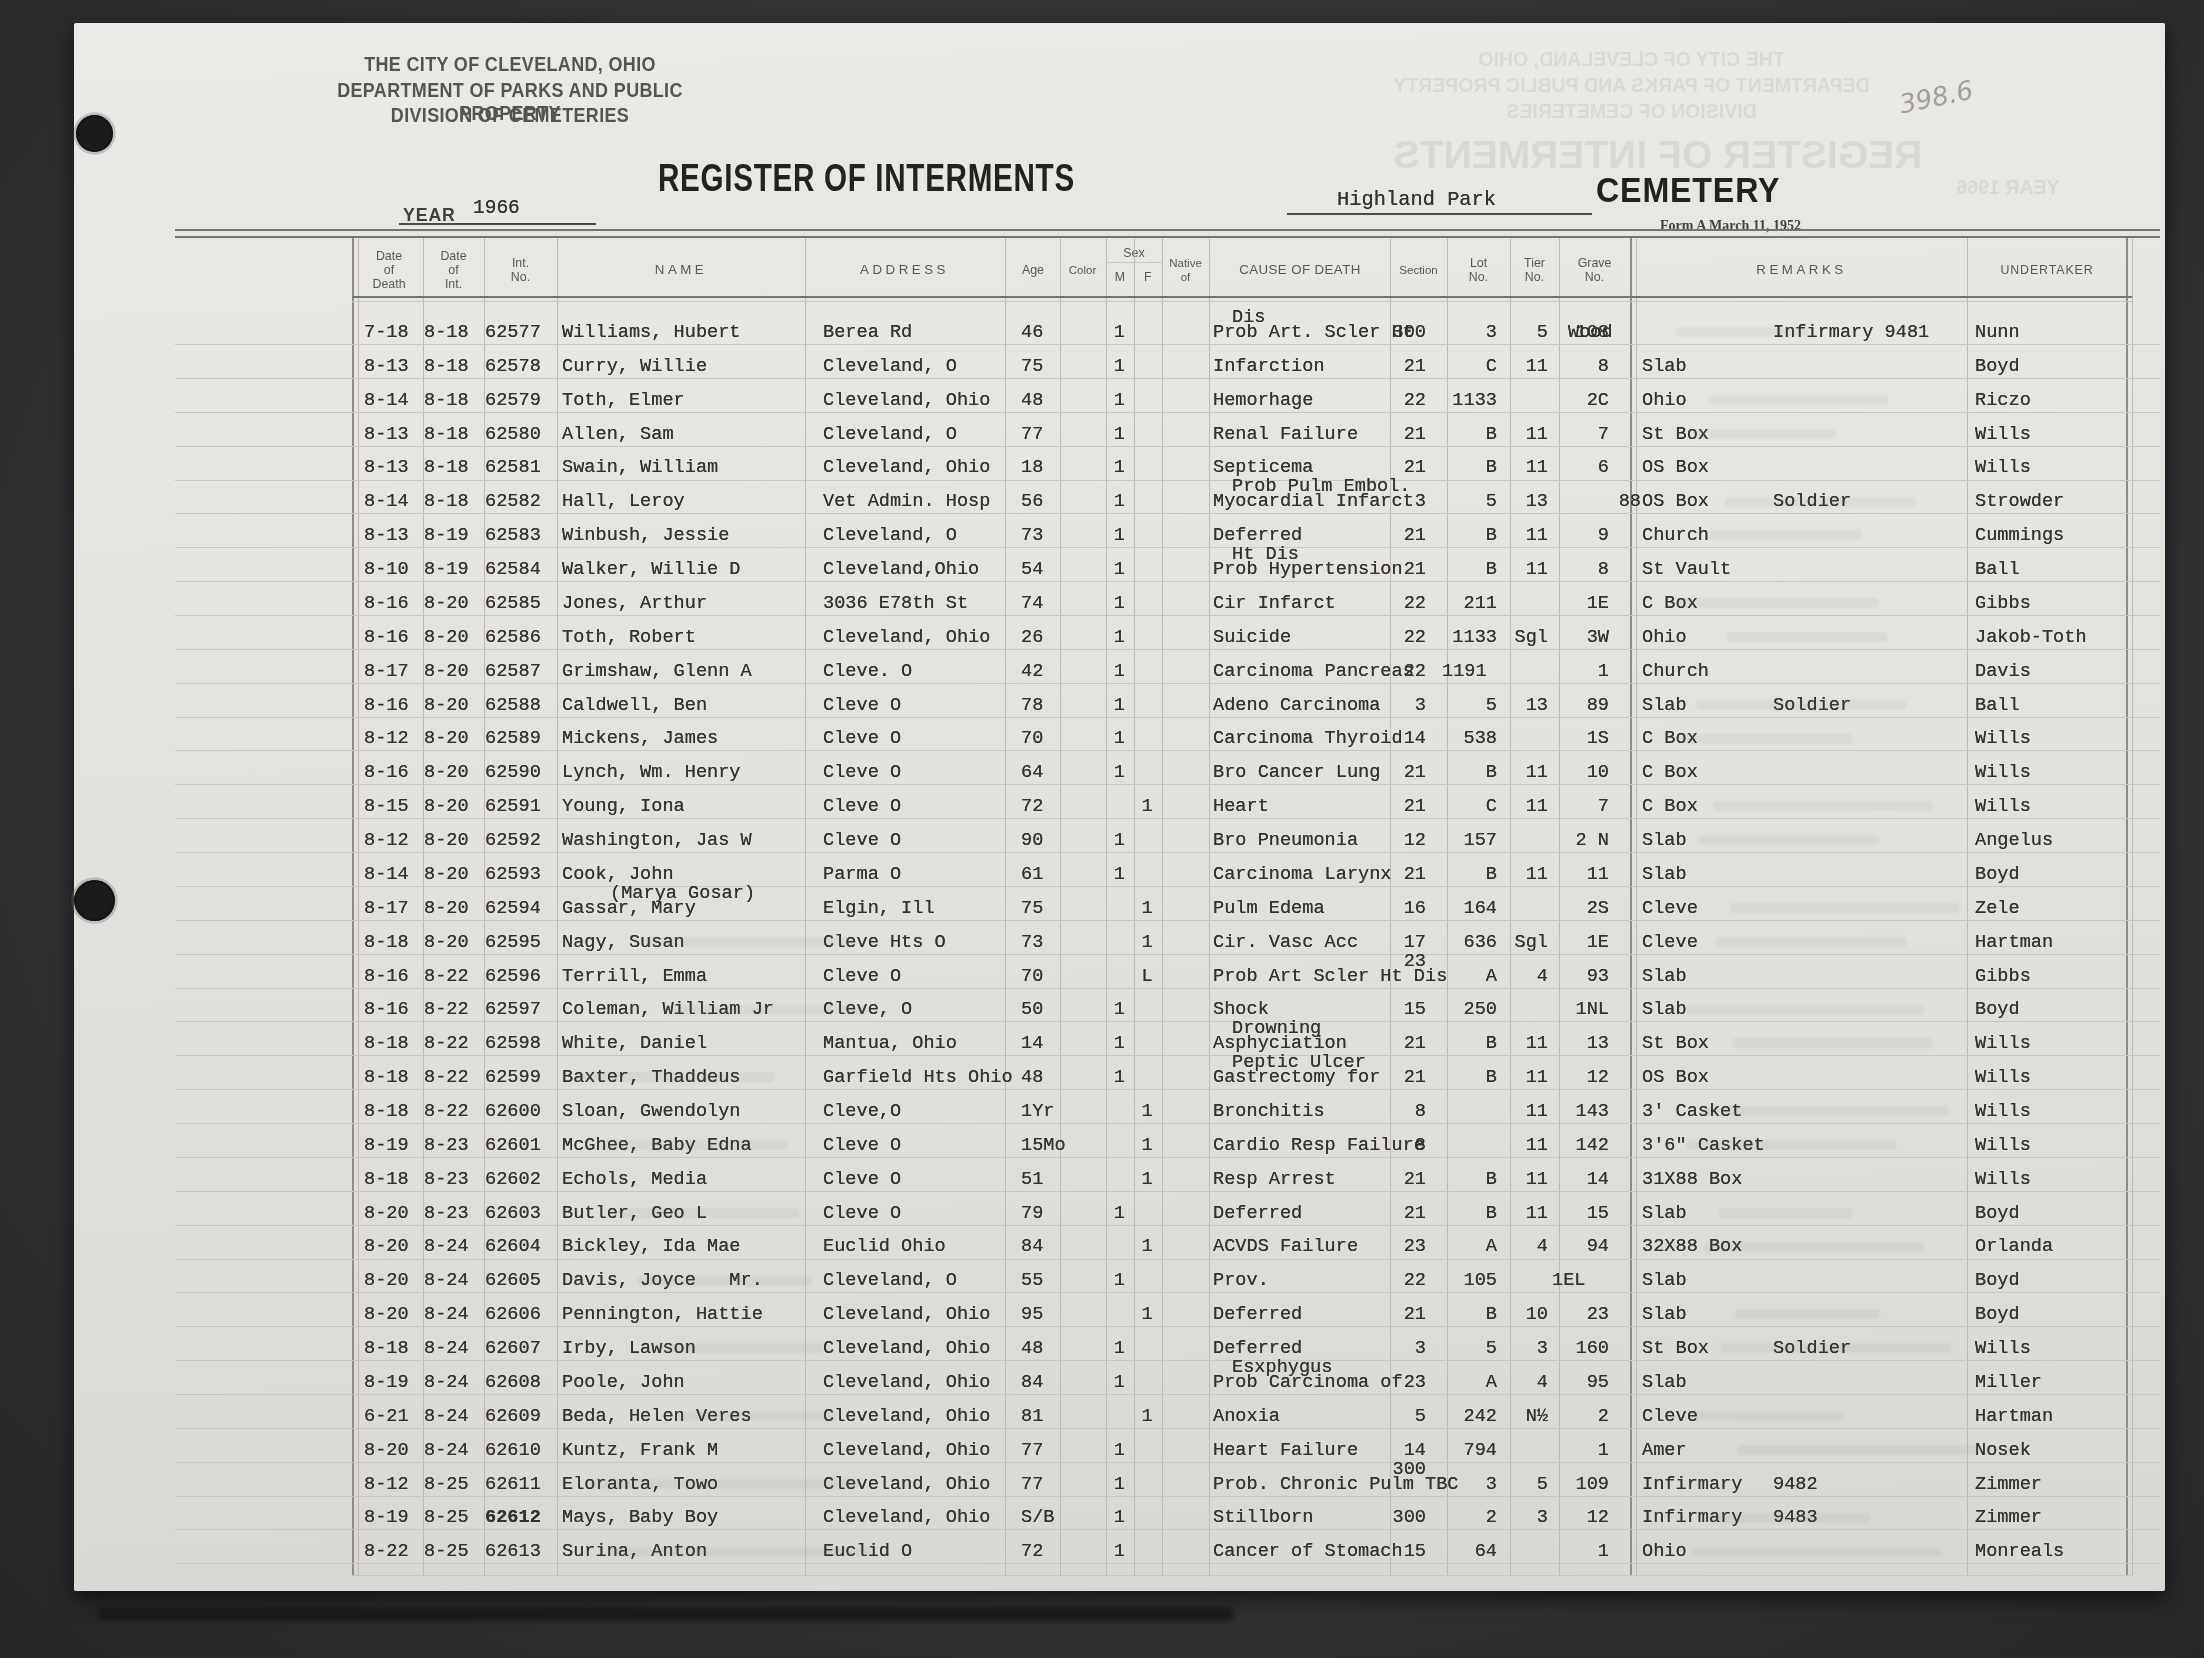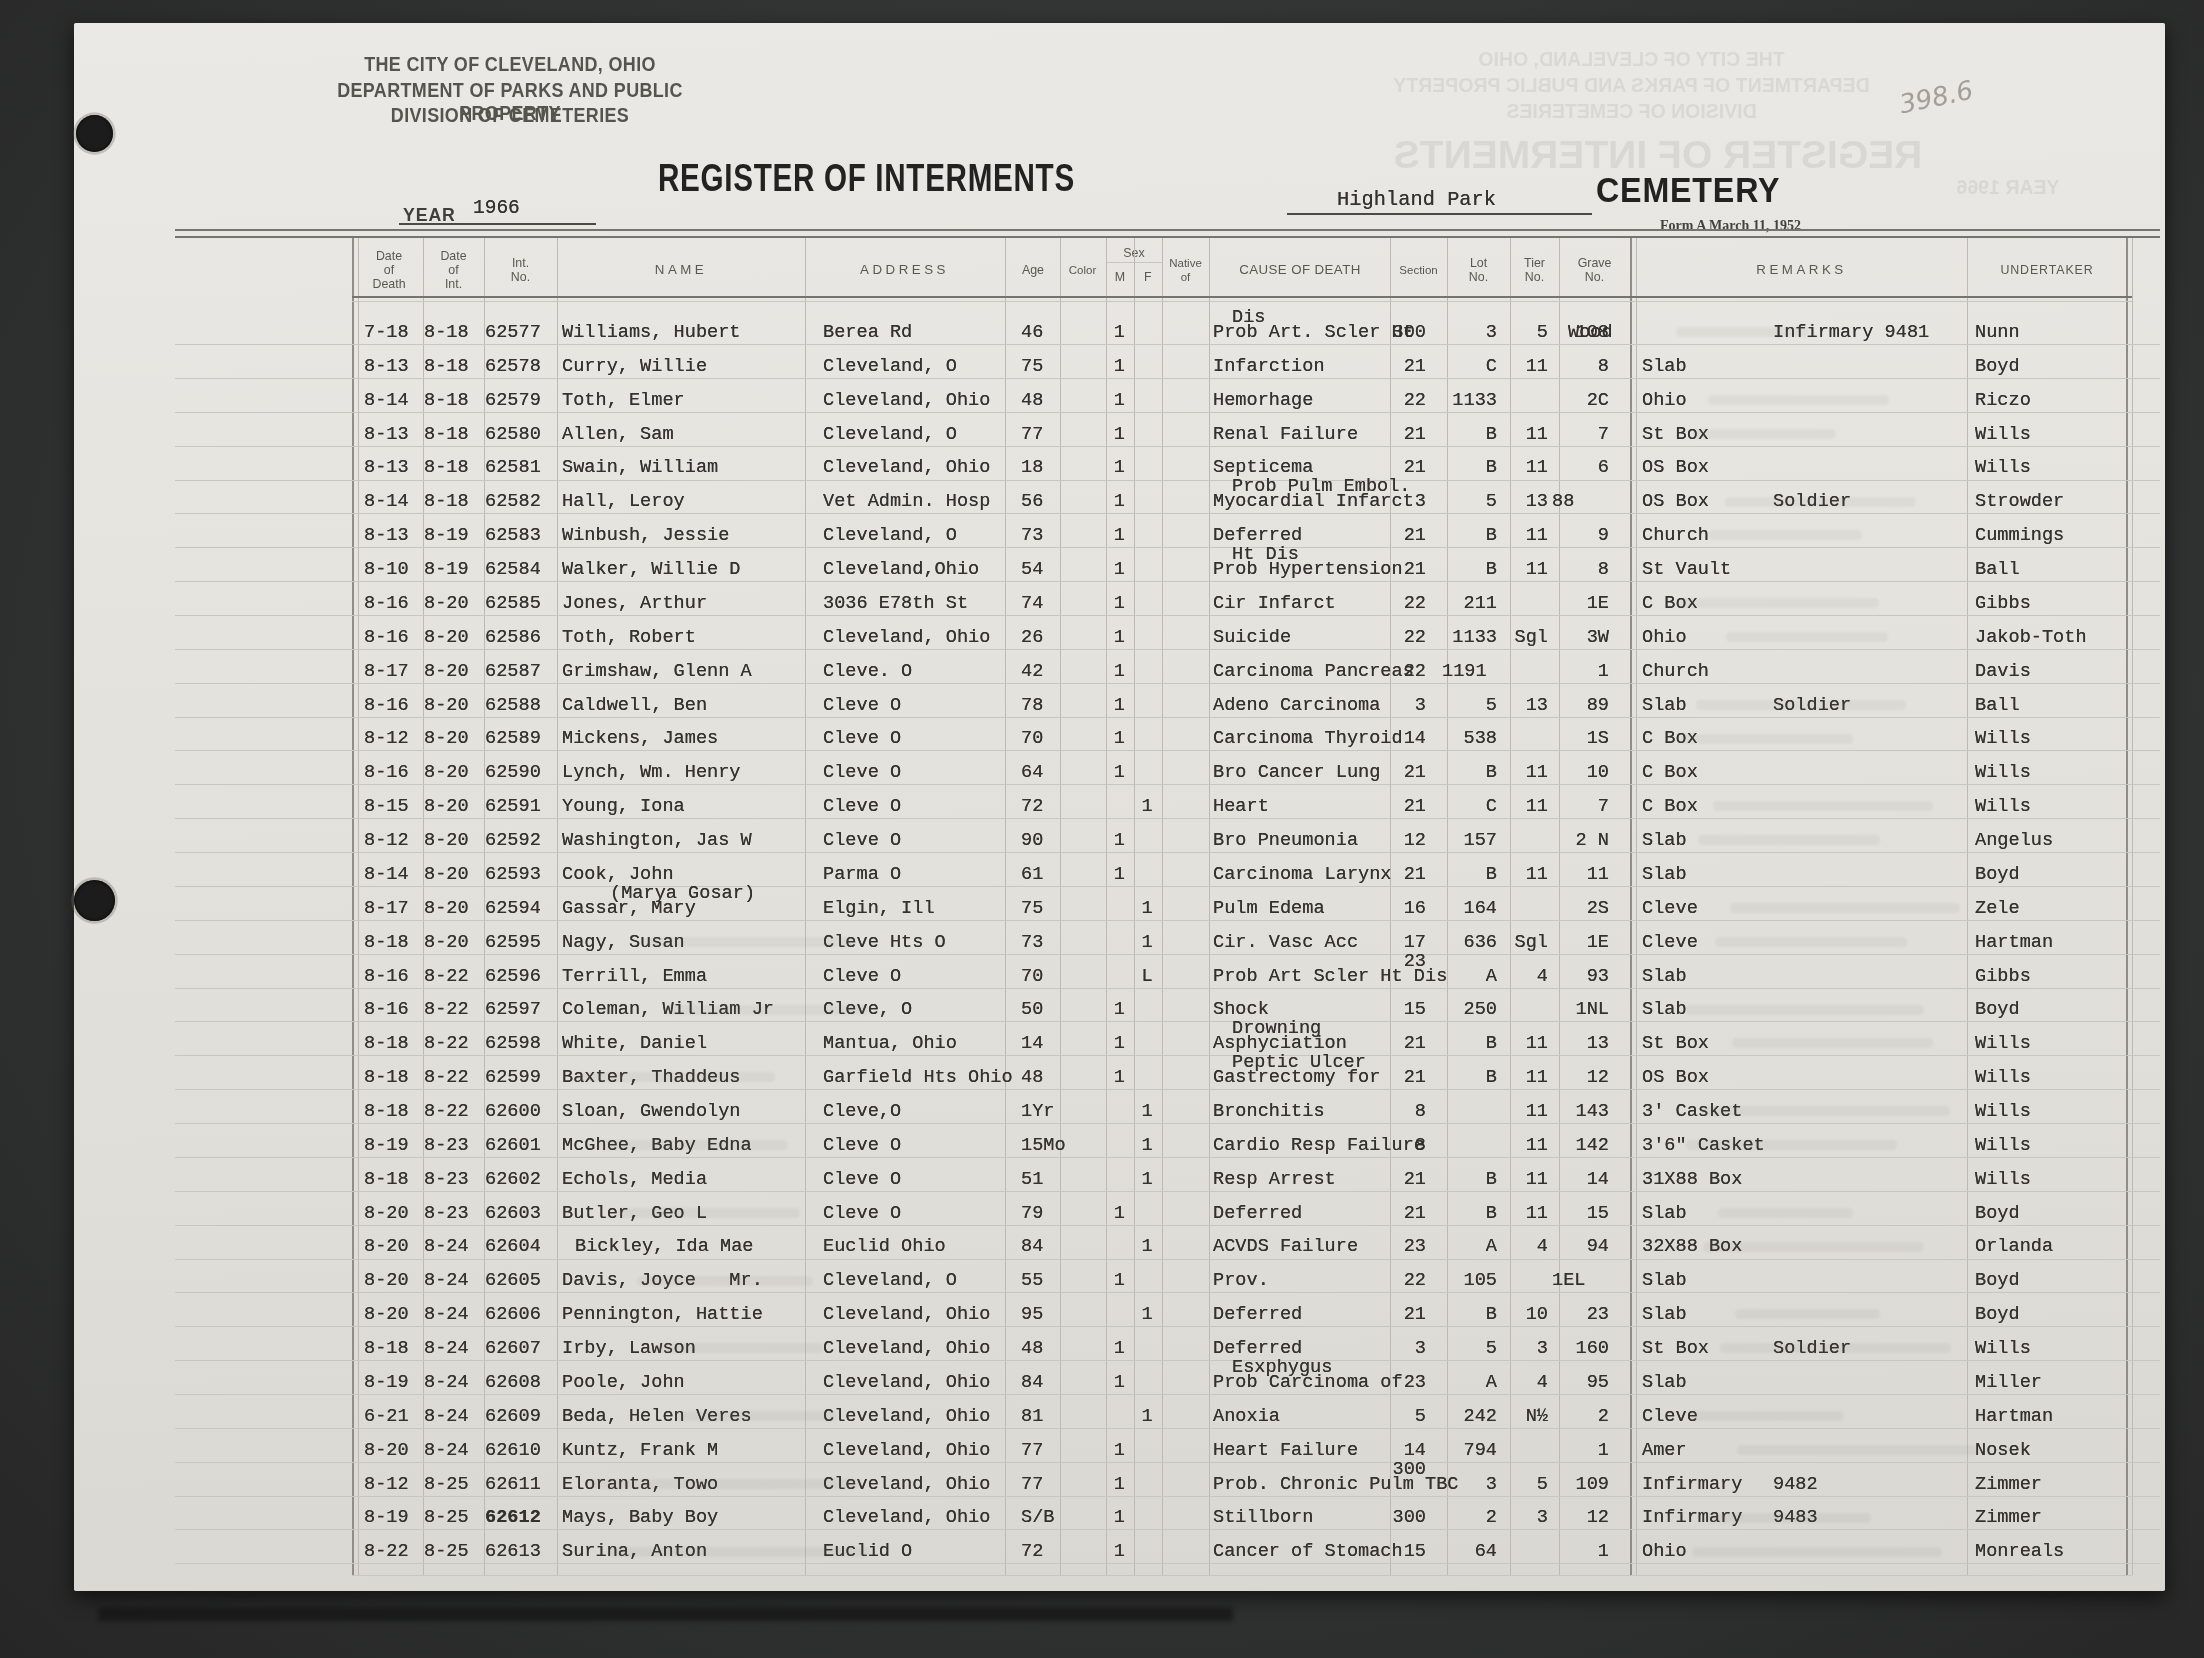--- a/index.html
+++ b/index.html
@@ -253,21 +253,21 @@
           <span class="cell tw" style="left: 485px;">62582</span>
           <span class="cell tw" style="left: 562px;">Hall, Leroy</span>
           <span class="cell tw" style="left: 823px;">Vet Admin. Hosp</span>
           <span class="cell tw" style="left: 1021px;">56</span>
           <span class="cell tw" style="left: 1106px; width: 26.6px; text-align: center;">1</span>
           <span class="cell tw" style="left: 1232px; top: -15px;">Prob Pulm Embol.</span>
           <span class="cell tw" style="left: 1213px;">Myocardial Infarct</span>
           <span class="cell tw" style="left: 1380px; width: 46px; text-align: right;">3</span>
           <span class="cell tw" style="left: 1442px; width: 55px; text-align: right;">5</span>
           <span class="cell tw" style="left: 1502px; width: 46px; text-align: right;">13</span>
-          <span class="cell tw" style="left: 1552px; width: 57px; text-align: left;">88</span>
+          <span class="cell tw" style="left: 1584px; width: 57px; text-align: right;">88</span>
           <span class="cell tw" style="left: 1642px;">OS Box</span>
           <span class="cell tw" style="left: 1773px;">Soldier</span>
           <span class="cell tw" style="left: 1975px;">Strowder</span>
         </div>
         <div class="row" style="top: 524px;">
           <span class="cell tw" style="left: 364px;">8-13</span>
           <span class="cell tw" style="left: 424px;">8-19</span>
           <span class="cell tw" style="left: 485px;">62583</span>
           <span class="cell tw" style="left: 562px;">Winbush, Jessie</span>
           <span class="cell tw" style="left: 823px;">Cleveland, O</span>
@@ -595,21 +595,21 @@
           <span class="cell tw" style="left: 1442px; width: 55px; text-align: right;">B</span>
           <span class="cell tw" style="left: 1502px; width: 46px; text-align: right;">11</span>
           <span class="cell tw" style="left: 1552px; width: 57px; text-align: right;">15</span>
           <span class="cell tw" style="left: 1642px;">Slab</span>
           <span class="cell tw" style="left: 1975px;">Boyd</span>
         </div>
         <div class="row" style="top: 1235px;">
           <span class="cell tw" style="left: 364px;">8-20</span>
           <span class="cell tw" style="left: 424px;">8-24</span>
           <span class="cell tw" style="left: 485px;">62604</span>
-          <span class="cell tw" style="left: 562px; margin-left: 13px;">Bickley, Ida Mae</span>
+          <span class="cell tw" style="left: 562px;">Bickley, Ida Mae</span>
           <span class="cell tw" style="left: 823px;">Euclid Ohio</span>
           <span class="cell tw" style="left: 1021px;">84</span>
           <span class="cell tw" style="left: 1134px; width: 26px; text-align: center;">1</span>
           <span class="cell tw" style="left: 1213px;">ACVDS Failure</span>
           <span class="cell tw" style="left: 1380px; width: 46px; text-align: right;">23</span>
           <span class="cell tw" style="left: 1442px; width: 55px; text-align: right;">A</span>
           <span class="cell tw" style="left: 1502px; width: 46px; text-align: right;">4</span>
           <span class="cell tw" style="left: 1552px; width: 57px; text-align: right;">94</span>
           <span class="cell tw" style="left: 1642px;">32X88 Box</span>
           <span class="cell tw" style="left: 1975px;">Orlanda</span>

